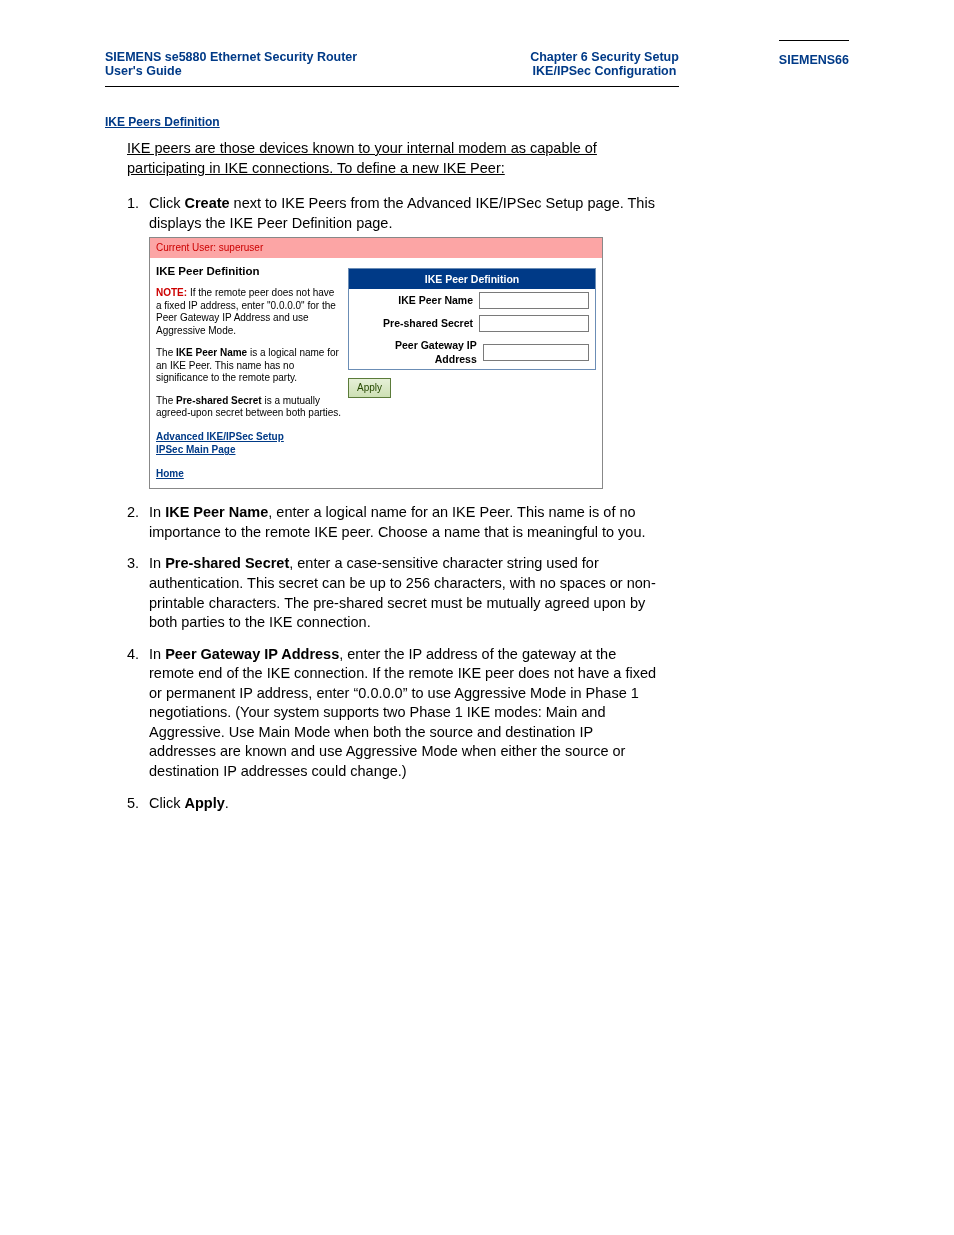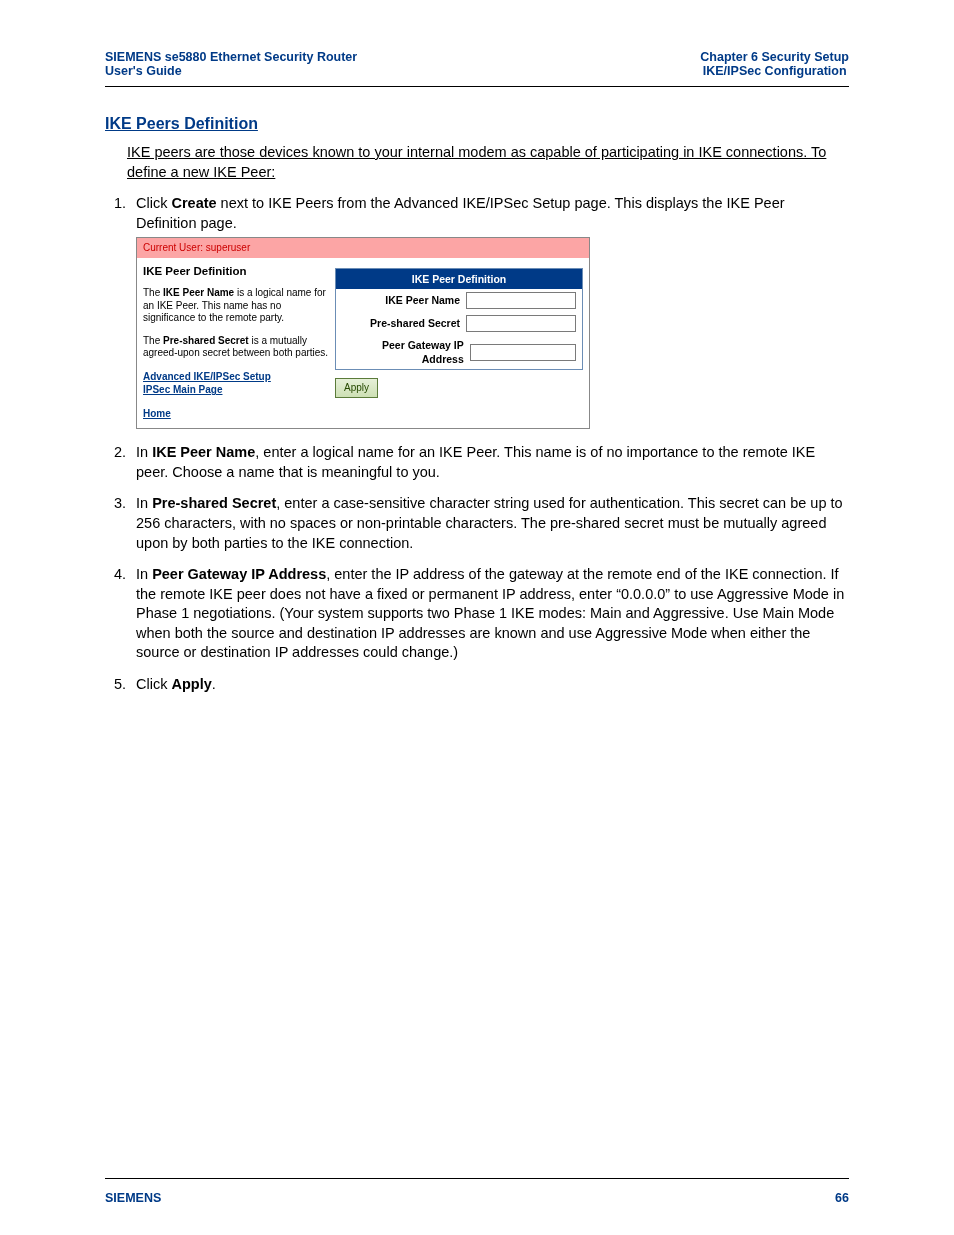--- a/index.html
+++ b/index.html
@@ -8,54 +8,54 @@
     background: #fff;
     font-family: Arial, Helvetica, sans-serif;
   }
   .page {
     width: 954px;
     height: 1235px;
     box-sizing: border-box;
     padding: 40px 55px 30px 55px;
     position: relative;
     display: flex;
-    flex-direction: column;
+    flex-direction: row;
   }
   .content-region {
     flex: 1;
     padding: 10px 50px 0 50px;
   }
   .hdr {
     display: flex;
     justify-content: space-between;
     color: #003a87;
     font-size: 12.5px;
     font-weight: bold;
     border-bottom: 1px solid #000;
     padding-bottom: 8px;
     margin-bottom: 28px;
   }
   .hdr-right { text-align: center; }
   .section-title {
     color: #003a87;
     font-weight: bold;
-    font-size: 16px;
+    font-size: 12px;
     text-decoration: underline;
     margin-bottom: 10px;
   }
   .body-text {
     font-size: 14.5px;
     line-height: 1.35;
     margin: 0 0 12px 0;
   }
   ol.steps {
     font-size: 14.5px;
     line-height: 1.35;
     padding-left: 22px;
-    margin: 3px;
+    margin: 16px;
   }
   ol.steps > li { margin-bottom: 12px; padding-left: 6px; }
   .strong { font-weight: bold; }
 
   
   .embed {
     width: 452px;
     border: 1px solid #888;
     margin: 4px 0 14px 0;
     font-family: Arial, sans-serif;
@@ -152,20 +152,23 @@
     <ol class="steps">
       <li>
         <span>Click </span><span class="strong">Create</span><span> next to IKE Peers from the Advanced IKE/IPSec Setup page. This displays the IKE Peer Definition page.</span>
 
         
         <div class="embed">
           <div class="userbar">Current User: superuser</div>
           <div class="embed-body">
             <div class="embed-left">
               <div class="embed-title">IKE Peer Definition</div>
+              <div class="embed-note">
+                <span class="red">NOTE:</span><span> If the remote peer does not have a fixed IP address, enter "0.0.0.0" for the Peer Gateway IP Address and use Aggressive Mode.</span>
+              </div>
               <div class="embed-p">
                 <span>The </span><span class="strong">IKE Peer Name</span><span> is a logical name for an IKE Peer. This name has no significance to the remote party.</span>
               </div>
               <div class="embed-p">
                 <span>The </span><span class="strong">Pre-shared Secret</span><span> is a mutually agreed-upon secret between both parties.</span>
               </div>
               <a class="embed-link">Advanced IKE/IPSec Setup</a>
               <a class="embed-link">IPSec Main Page</a>
               <a class="embed-link" style="margin-top:10px;">Home</a>
             </div>

